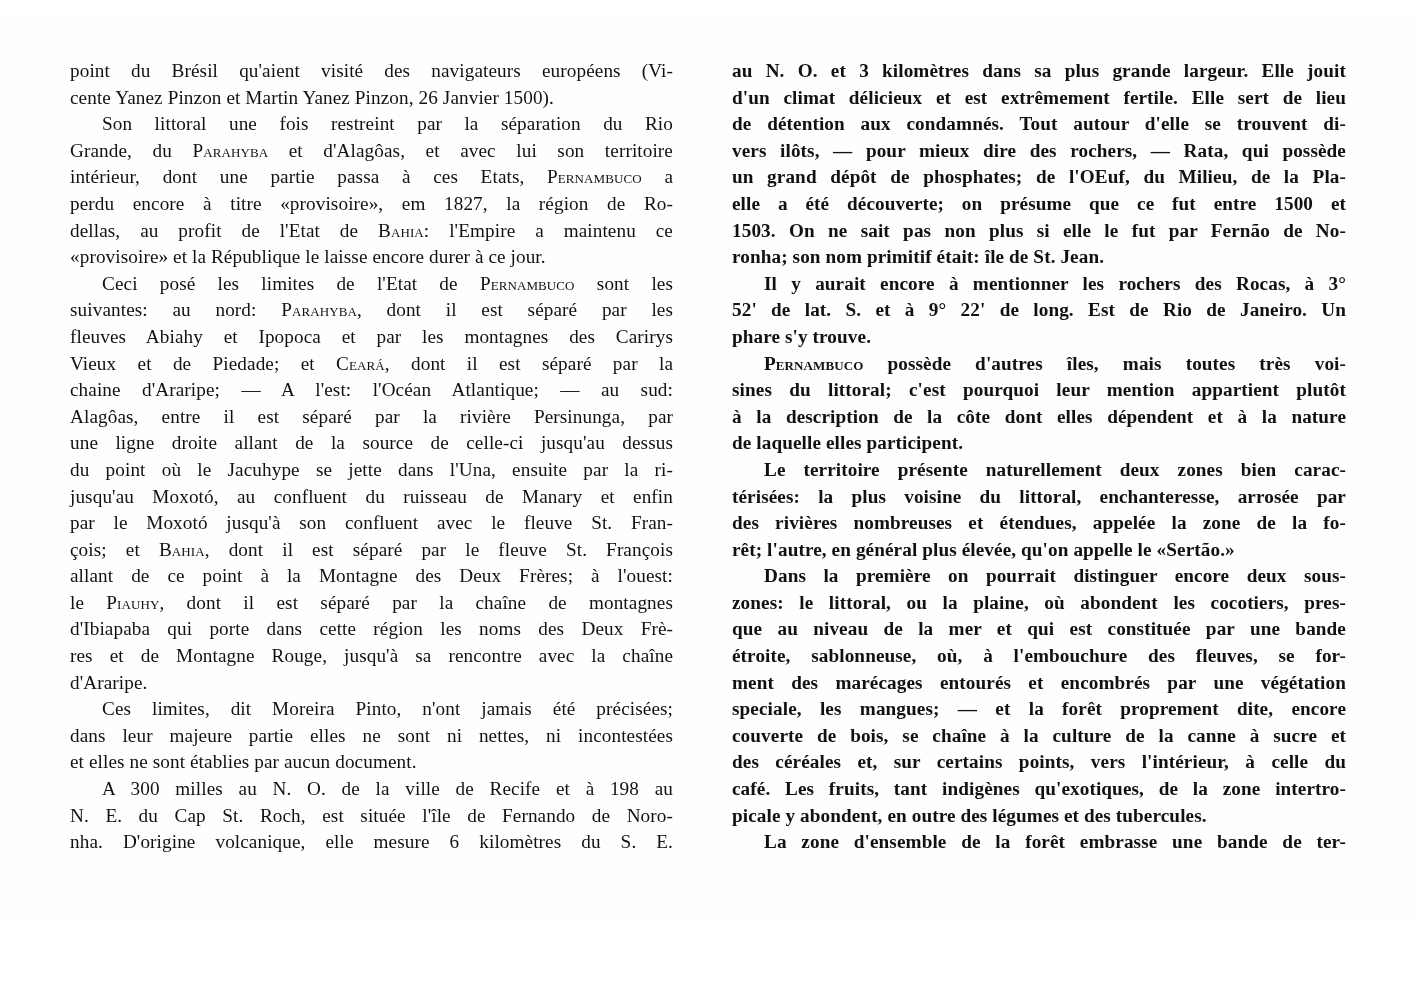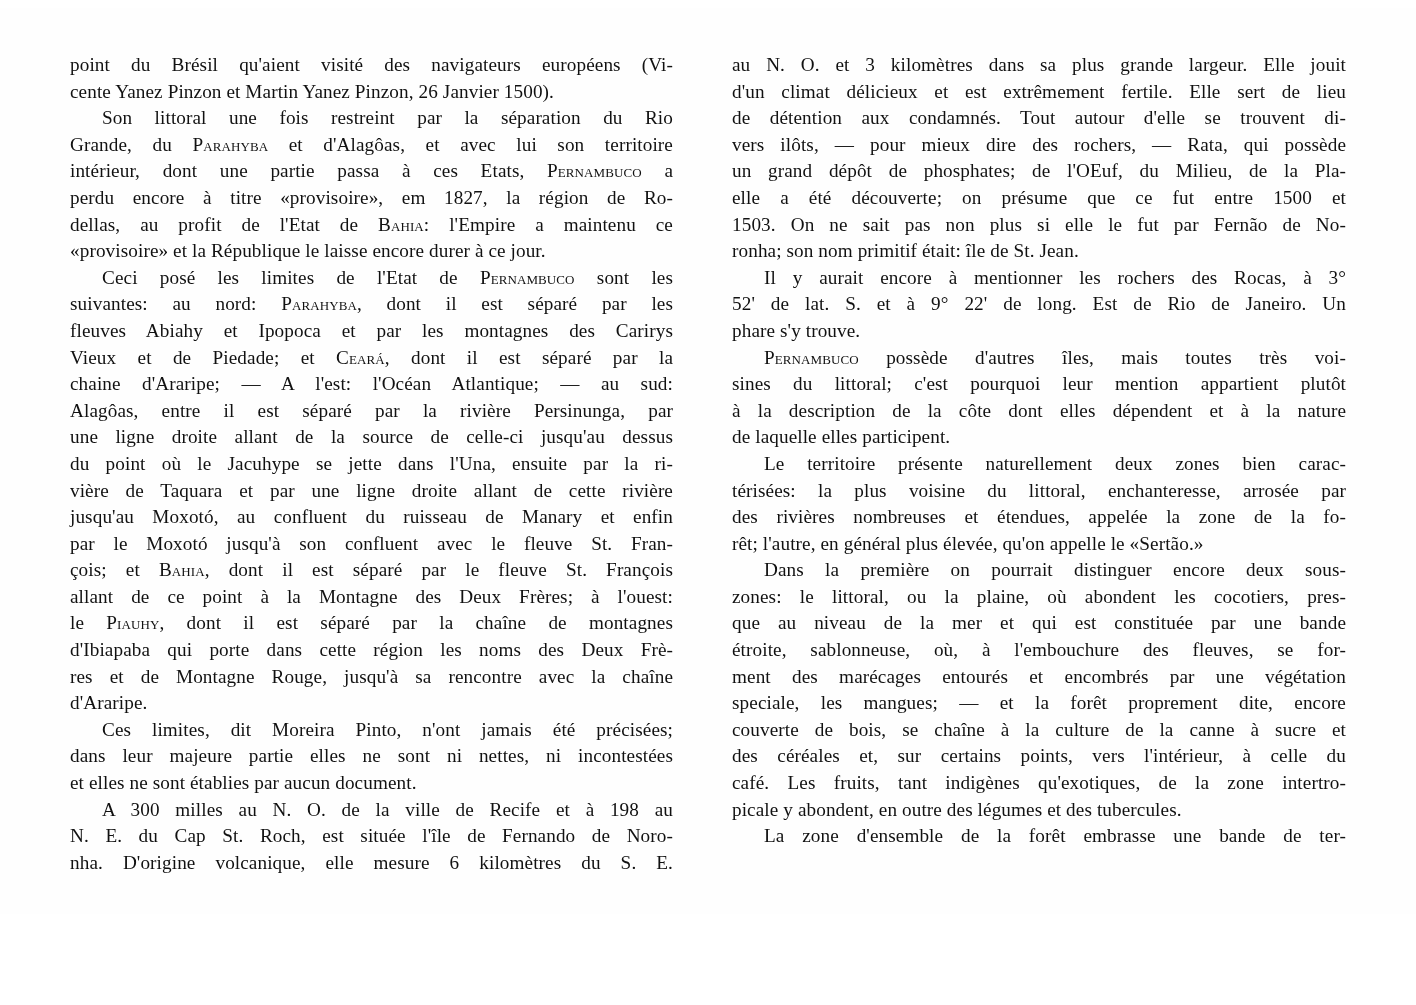--- a/index.html
+++ b/index.html
@@ -1,20 +1,20 @@
 <!DOCTYPE html>
 <html><head>
 <meta charset="utf-8">
 <style>
   html, body { margin: 0; padding: 0; background: #ffffff; }
   body { width: 1416px; height: 1005px; position: relative; overflow: hidden; }
-  .page { position: absolute; left: 0; top: 8px; width: 1416px; height: 906px; background: #fefefe; }
+  .page { position: absolute; left: 0; top: 14px; width: 1416px; height: 906px; background: #fefefe; }
   .column { position: absolute; top: 44px; }
   .col-left { left: 70px; width: 603px; }
-  .col-right { left: 732px; width: 614px; }
+  .col-right { left: 732px; width: 614px; font-weight: bold; }
   .line {
     display: block;
     height: 26.6px;
     line-height: 26.6px;
     font-family: "Liberation Serif", "DejaVu Serif", serif;
     font-size: 19.2px;
     color: #111111;
     text-align: justify;
     text-align-last: justify;
     white-space: nowrap;
@@ -39,21 +39,20 @@
       <span class="line">dellas, au profit de l'Etat de <span class="sc">Bahia</span>: l'Empire a maintenu ce</span>
       <span class="line last">«provisoire» et la République le laisse encore durer à ce jour.</span>
       <span class="line indent">Ceci posé les limites de l'Etat de <span class="sc">Pernambuco</span> sont les</span>
       <span class="line">suivantes: au nord: <span class="sc">Parahyba</span>, dont il est séparé par les</span>
       <span class="line">fleuves Abiahy et Ipopoca et par les montagnes des Carirys</span>
       <span class="line">Vieux et de Piedade; et <span class="sc">Ceará</span>, dont il est séparé par la</span>
       <span class="line">chaine d'Araripe; — A l'est: l'Océan Atlantique; — au sud:</span>
       <span class="line">Alagôas, entre il est séparé par la rivière Persinunga, par</span>
       <span class="line">une ligne droite allant de la source de celle-ci jusqu'au dessus</span>
       <span class="line">du point où le Jacuhype se jette dans l'Una, ensuite par la ri-</span>
-      <span class="line">vière de Taquara et par une ligne droite allant de cette rivière</span>
       <span class="line">jusqu'au Moxotó, au confluent du ruisseau de Manary et enfin</span>
       <span class="line">par le Moxotó jusqu'à son confluent avec le fleuve St. Fran-</span>
       <span class="line">çois; et <span class="sc">Bahia</span>, dont il est séparé par le fleuve St. François</span>
       <span class="line">allant de ce point à la Montagne des Deux Frères; à l'ouest:</span>
       <span class="line">le <span class="sc">Piauhy</span>, dont il est séparé par la chaîne de montagnes</span>
       <span class="line">d'Ibiapaba qui porte dans cette région les noms des Deux Frè-</span>
       <span class="line">res et de Montagne Rouge, jusqu'à sa rencontre avec la chaîne</span>
       <span class="line last">d'Araripe.</span>
       <span class="line indent">Ces limites, dit Moreira Pinto, n'ont jamais été précisées;</span>
       <span class="line">dans leur majeure partie elles ne sont ni nettes, ni incontestées</span>

